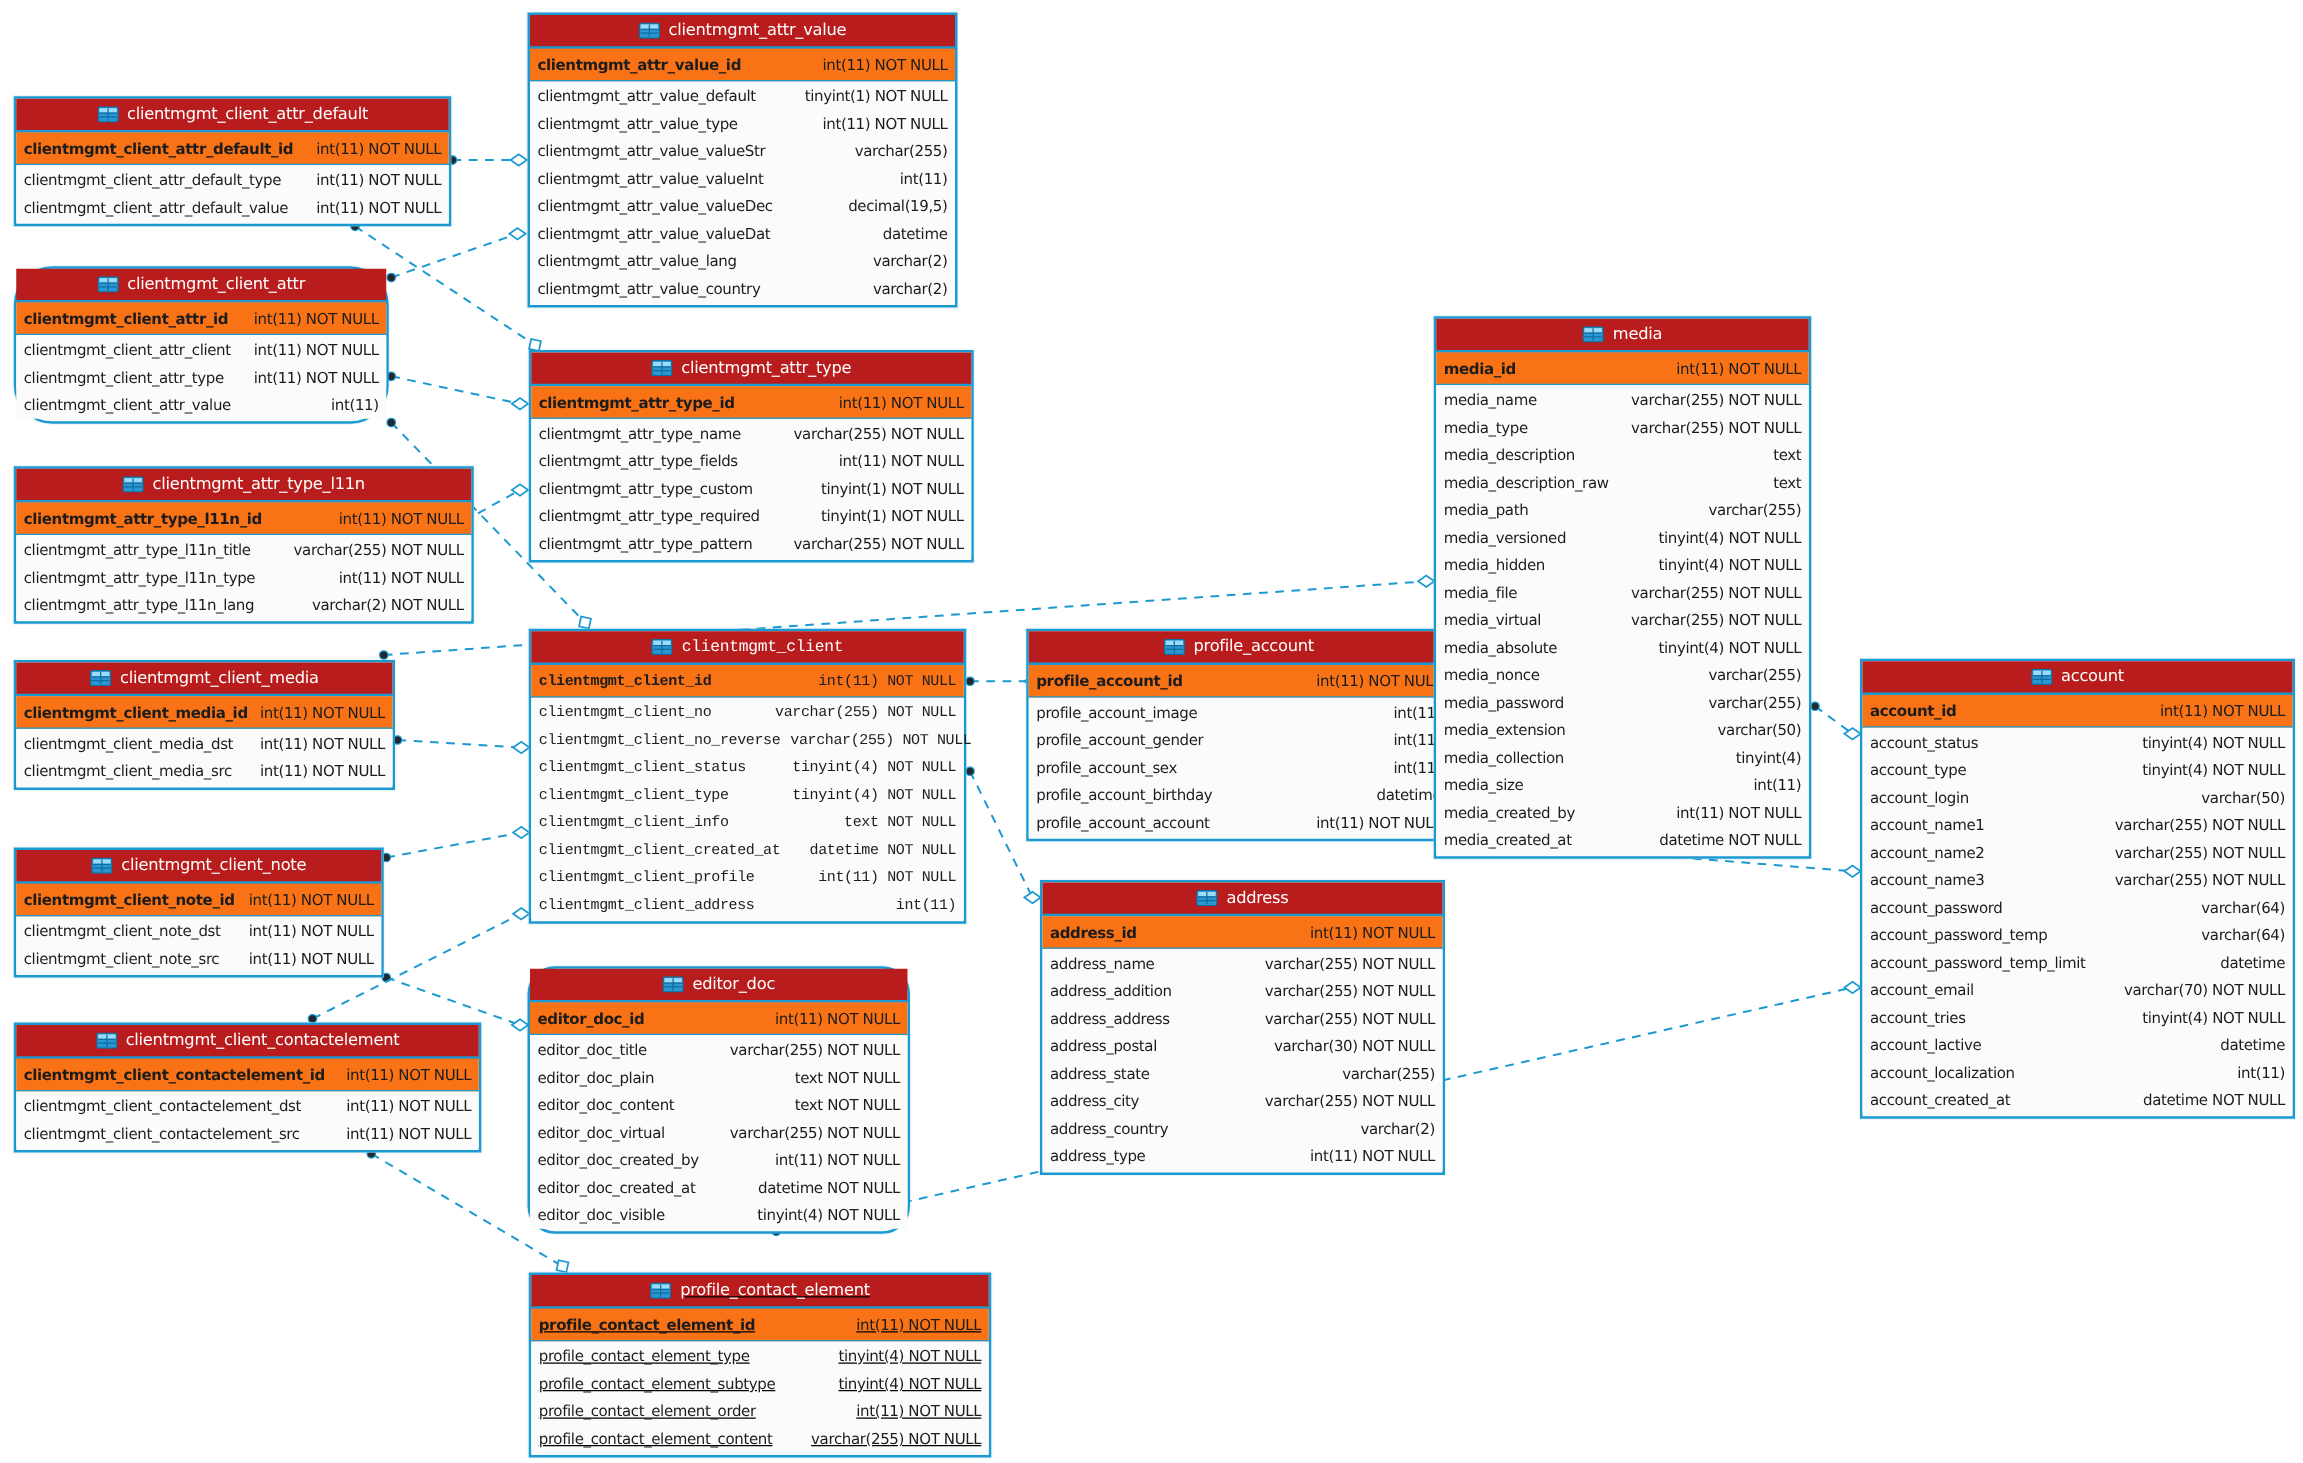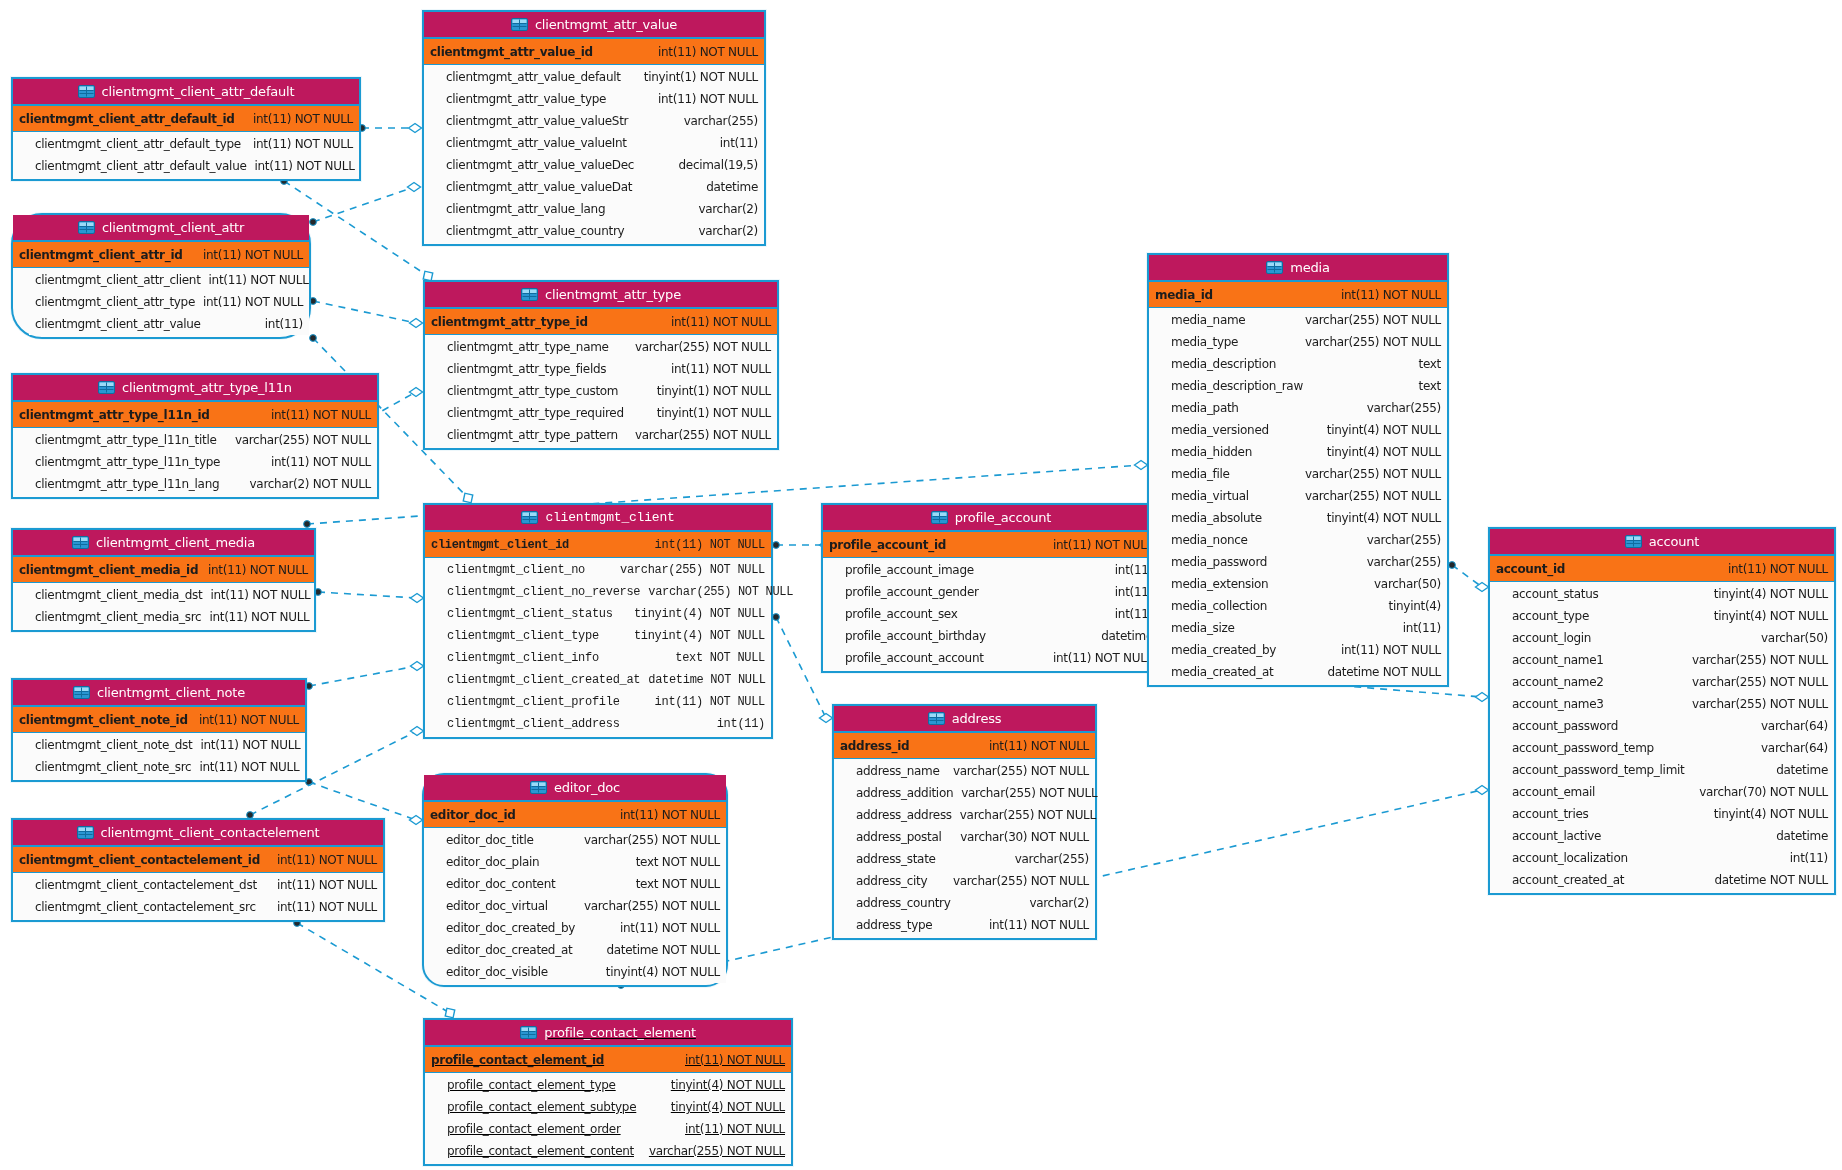--- a/index.html
+++ b/index.html
@@ -9,37 +9,37 @@
   }
   #lines-layer{position:absolute;left:0;top:0;z-index:0;}
   #canvas{position:absolute;left:0;top:0;width:1842px;height:1170px;z-index:1;}
   .table-card{
     position:absolute;box-sizing:border-box;
     border:2px solid #1b9ad2;background:#fbfbfb;
     box-shadow:0 0 0 1px rgba(27,154,210,.08);
   }
   .table-header{
     height:25px;display:flex;align-items:center;justify-content:center;gap:7px;
-    background:#be185d;color:#ffffff;border-bottom:2px solid #1b9ad2;
+    background:#b91c1c;color:#ffffff;border-bottom:2px solid #1b9ad2;
     font-size:13px;letter-spacing:-0.2px;white-space:nowrap;overflow:hidden;
   }
   .table-icon{flex:0 0 auto;display:inline-flex;}
   .pk-row{
     height:25px;display:flex;align-items:center;justify-content:space-between;gap:8px;
     padding:0 6px;background:#f97316;border-bottom:1px solid #1b9ad2;
   }
   .pk-row .row-name{font-weight:bold;}
   .field-row{
     height:22px;display:flex;align-items:center;justify-content:space-between;gap:8px;
     padding:0 6px;background:#fbfbfb;
   }
   .row-name,.row-type{
     font-size:12px;letter-spacing:-0.3px;white-space:nowrap;color:#1c1c1c;
   }
-  .table-fields{padding:1px 0 2px 16px;}
+  .table-fields{padding:1px 0 2px 0;}
 </style>
 </head>
 <body>
 
 <svg id="lines-layer" width="1842" height="1170">
     <g>
       <line x1="362" y1="128" x2="415" y2="128" stroke="#1b9ad2" stroke-width="1.6" stroke-dasharray="7 6"></line>
       <circle cx="362" cy="128" r="3.4" fill="#23282c" stroke="#1b9ad2" stroke-width="1"></circle>
       <polygon points="408.5,128 415,123.5 421.5,128 415,132.5" fill="#ffffff" stroke="#1b9ad2" stroke-width="1.4"></polygon>
     </g>
@@ -580,21 +580,21 @@
           <span class="row-name">profile_account_birthday</span>
           <span class="row-type">datetime</span>
         </div>
         <div class="field-row">
           <span class="row-name">profile_account_account</span>
           <span class="row-type">int(11) NOT NULL</span>
         </div>
       </div>
   </div>
 
-  <div class="table-card" style="left: 832px; top: 704px; width: 265px;">
+  <div class="table-card" style="left: 832px; top: 704px; width: 324px;">
     <div class="table-header">
       <span class="table-icon">
         <svg width="17" height="13" viewBox="0 0 17 13">
           <rect x="0.5" y="0.5" width="16" height="12" rx="1.5" fill="#2a96d2" stroke="#0f6da0"></rect>
           <rect x="1.5" y="1.5" width="14" height="3.5" fill="#9bdbf7"></rect>
           <line x1="8.5" y1="1.5" x2="8.5" y2="11.5" stroke="#0f6da0" stroke-width="1"></line>
           <line x1="1.5" y1="5.5" x2="15.5" y2="5.5" stroke="#0f6da0" stroke-width="1"></line>
           <line x1="1.5" y1="8.5" x2="15.5" y2="8.5" stroke="#0f6da0" stroke-width="1"></line>
         </svg>
       </span>

